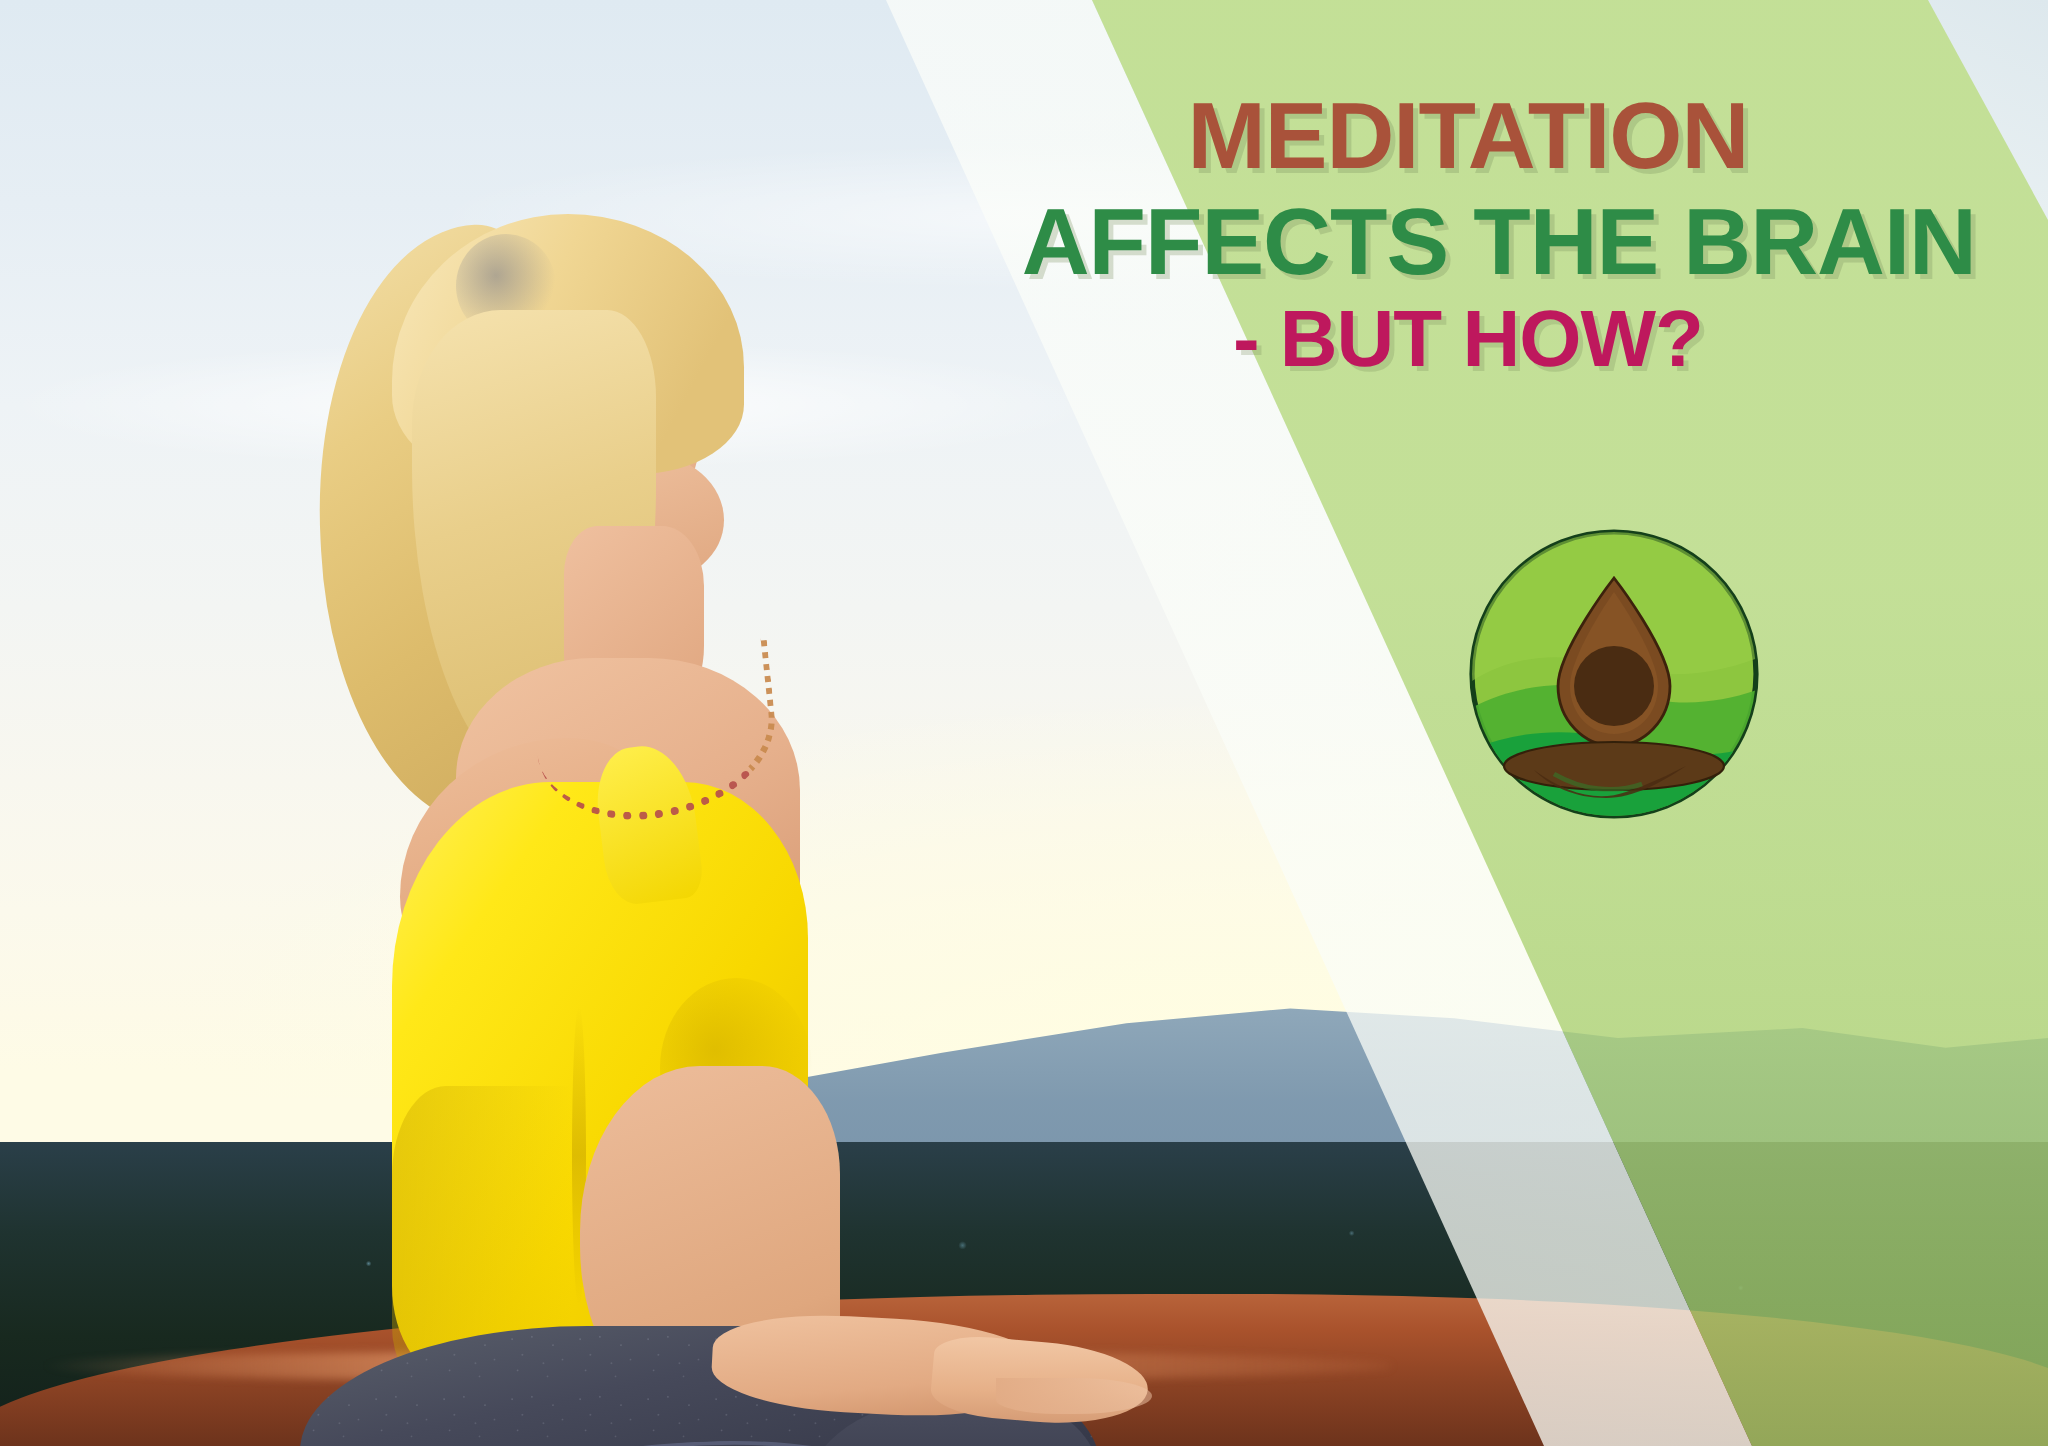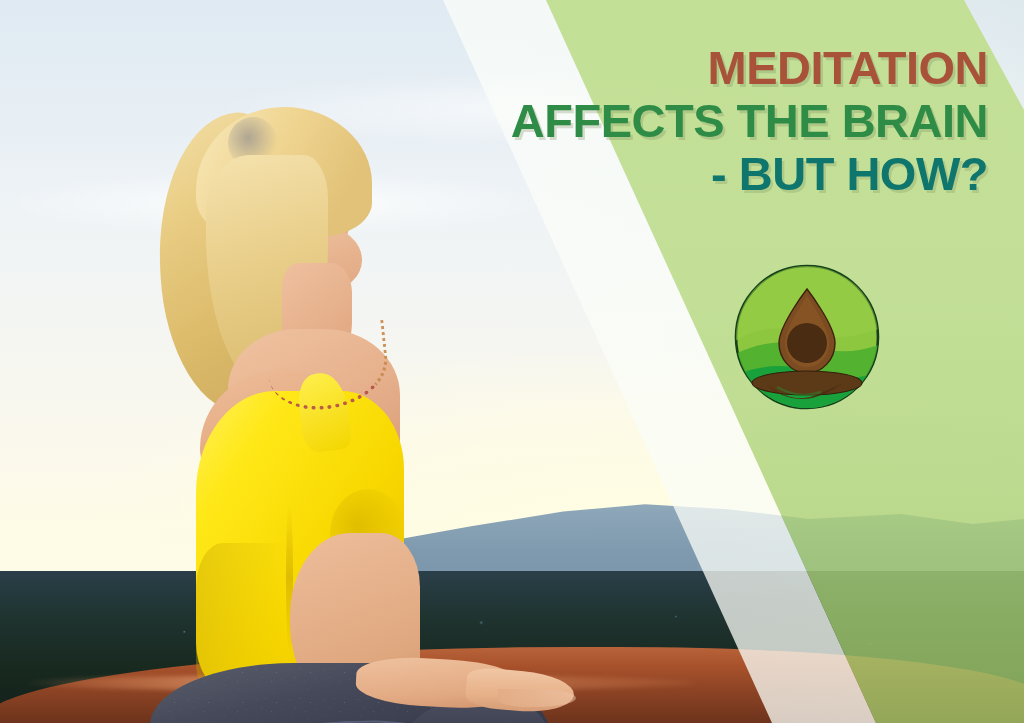--- a/index.html
+++ b/index.html
@@ -280,37 +280,38 @@
   .headline {
     position:absolute; right:36px; top:44px;
     text-align:right;
     line-height:1.0;
     letter-spacing:-0.5px;
   }
   .hl-line {
     display:block;
     font-weight:bold;
     white-space:nowrap;
+    text-align:center;
   }
   .hl-1 {
     font-size:47px;
     color:#a9523a;
     text-shadow:2.5px 2.5px 0 rgba(120,140,90,.28);
     margin-bottom:6px;
   }
   .hl-2 {
     font-size:47px;
     color:#2e8c47;
     text-shadow:2.5px 2.5px 0 rgba(120,140,90,.28);
     margin-bottom:6px;
     margin-left:31px;
   }
   .hl-3 {
-    font-size:47px;
-    color:#0f766e;
+    font-size:40px;
+    color:#be185d;
     text-shadow:2.5px 2.5px 0 rgba(120,140,90,.26);
   }
 
   
   .logo {
     position:absolute;
     left:733px; top:263px; width:148px; height:148px;
   }
   .logo svg { display:block; width:148px; height:148px; }
 </style>

